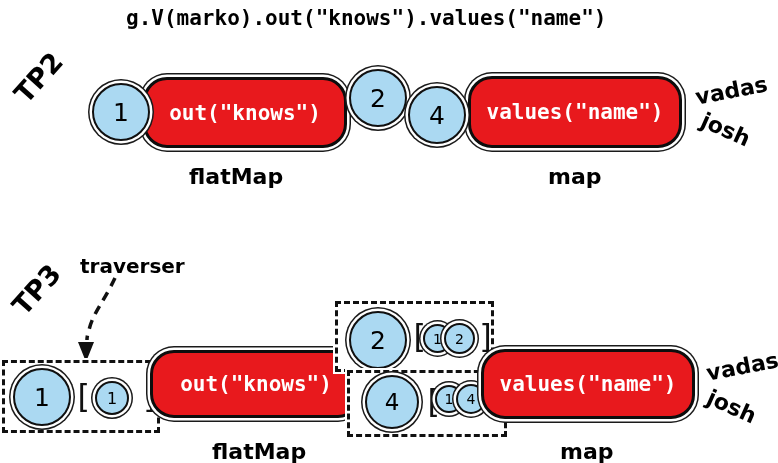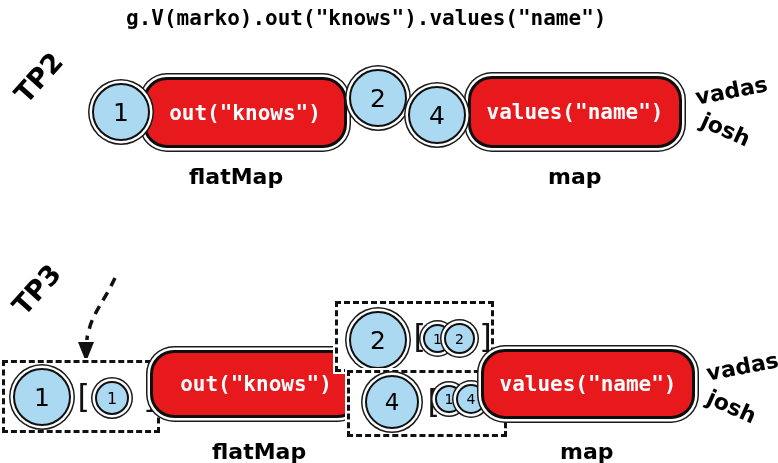--- a/index.html
+++ b/index.html
@@ -61,20 +61,21 @@
   <div class="abs circle" style="left:408px; top:86px; width:58px; height:58px; font-size:25px; z-index:4;">4</div>
 
   <div class="abs comic" style="left:695px; top:78px; font-size:22px; transform:rotate(-11deg);">vadas</div>
   <div class="abs comic" style="left:700px; top:117px; font-size:22px; transform:rotate(24deg);">josh</div>
 
   <div class="abs comic" style="left:189px; top:164px; font-size:22px;">flatMap</div>
   <div class="abs comic" style="left:548px; top:164px; font-size:22px;">map</div>
 
   <div class="abs comic rotneg" style="left:8px; top:274px; font-size:27px;">TP3</div>
 
+  <div class="abs comic" style="left:80px; top:254px; font-size:20px;">traverser</div>
 
   <svg class="abs" style="left:60px; top:248px; z-index:1;" width="80" height="122">
     <path d="M 55 30 C 43 55, 33 65, 29 82 C 27 88, 27 90, 27 92" fill="none" stroke="#111" stroke-width="3.5" stroke-dasharray="9 7"></path>
     <polygon points="18,94 34,94 26,114" fill="#111"></polygon>
   </svg>
 
   <div class="abs dashedbox" style="left:2px; top:360px; width:158px; height:73px; z-index:2;">
     <div class="abs circle" style="left:8px; top:5px; width:58px; height:58px; font-size:25px;">1</div>
     <span class="abs bracket" style="left:68px; top:17px;">[</span>
     <div class="abs circle" style="left:90px; top:18px; width:34px; height:34px; font-size:16px;">1</div>

